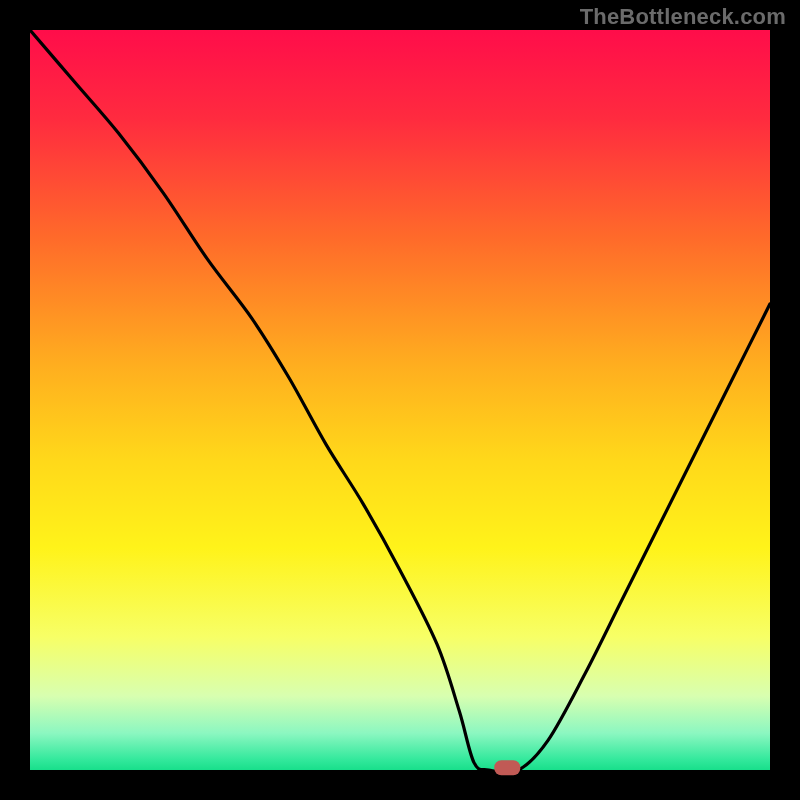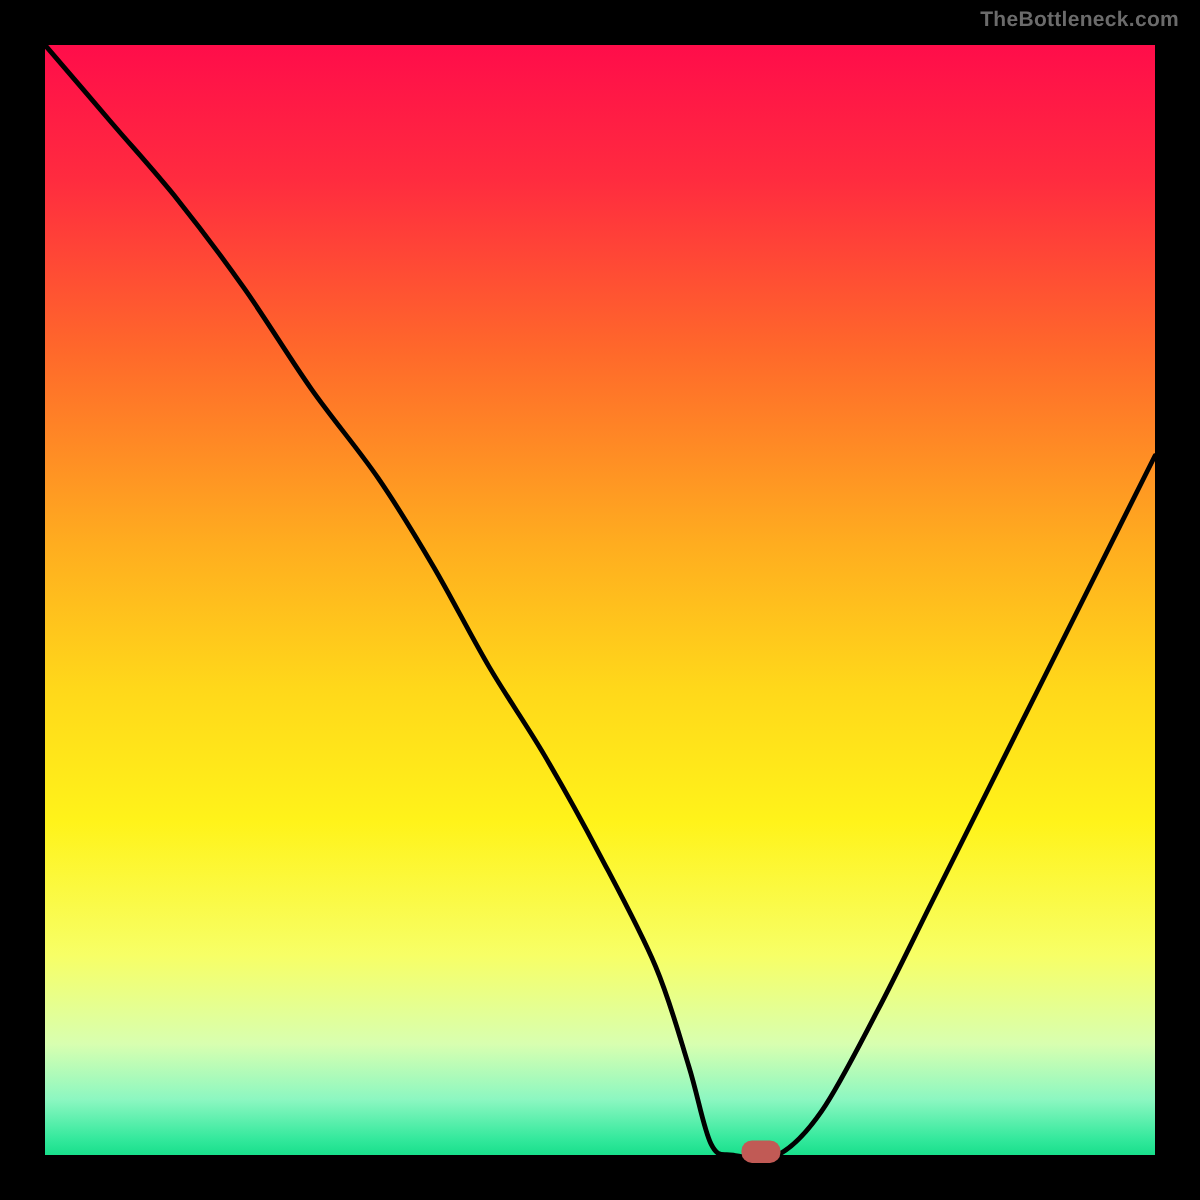--- a/index.html
+++ b/index.html
@@ -13,21 +13,21 @@
   }
   .chart-wrapper {
     position: relative;
     width: 800px;
     height: 800px;
   }
   .watermark {
     position: absolute;
     top: 4px;
     right: 14px;
-    font-size: 14px;
+    font-size: 22px;
     font-weight: 600;
     color: #6b6b6b;
     letter-spacing: 0.2px;
     z-index: 5;
   }
   svg.plot {
     position: absolute;
     left: 0;
     top: 0;
   }

